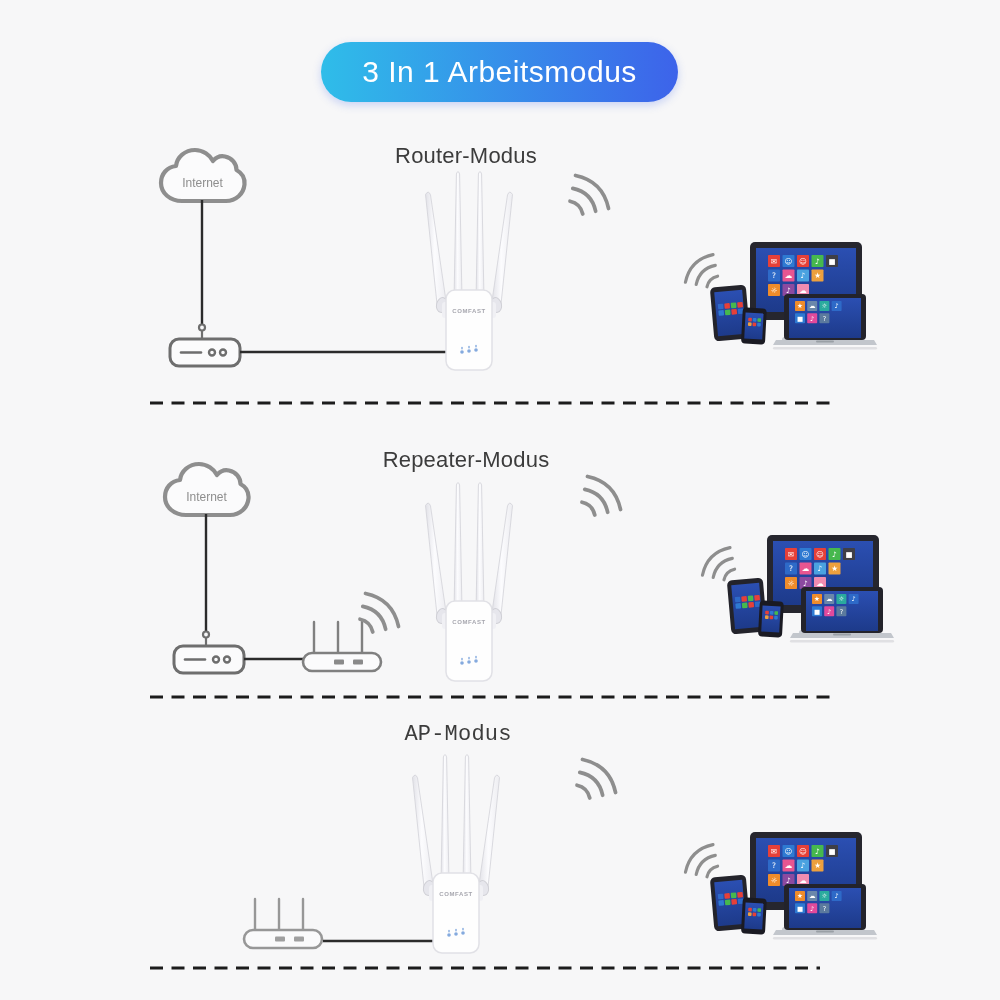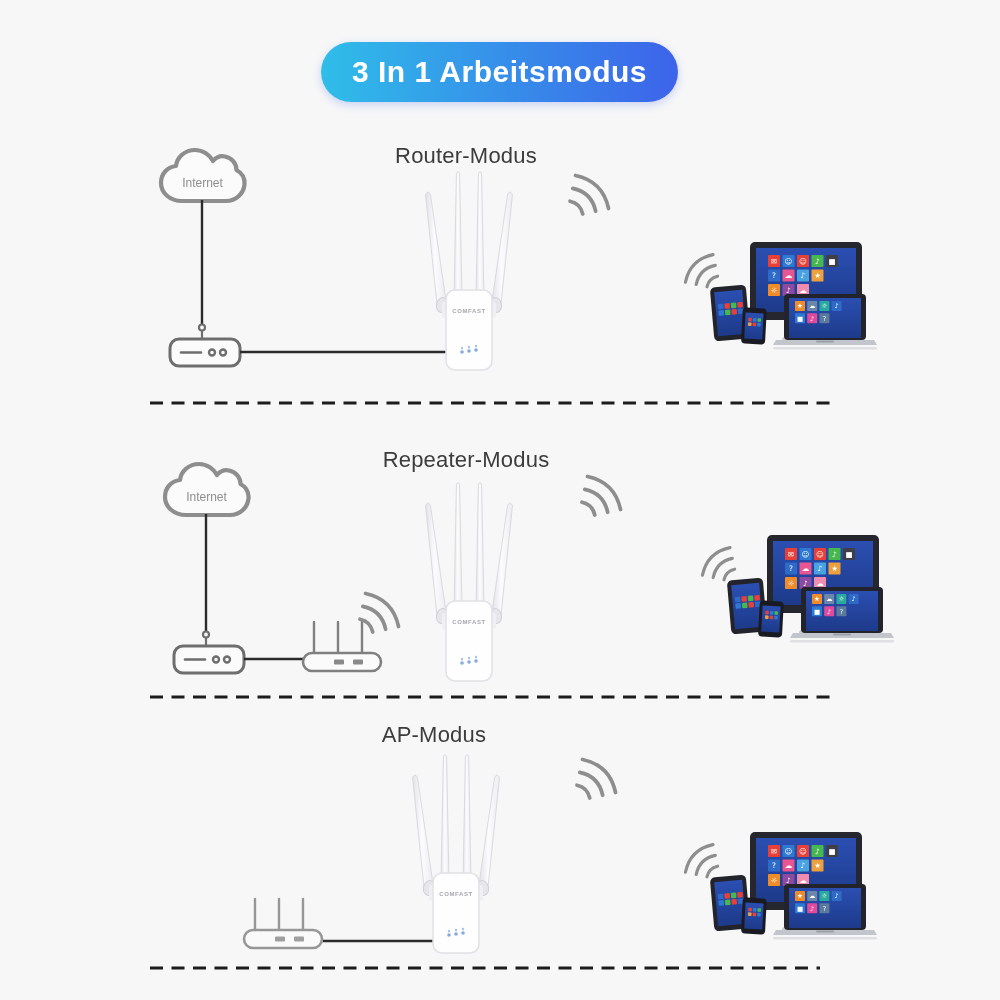--- a/index.html
+++ b/index.html
@@ -6,30 +6,30 @@
   body{
     width:1000px;height:1000px;position:relative;overflow:hidden;
     background:#f7f7f8;
     font-family:"Liberation Sans", sans-serif;
   }
   .banner{
     position:absolute;left:321px;top:42px;width:357px;height:60px;
     border-radius:30px;
     background:linear-gradient(90deg,#2fbde9,#3d63ea);
     display:flex;align-items:center;justify-content:center;
-    color:#ffffff;font-size:30px;font-weight:bold;letter-spacing:.5px;
+    color:#ffffff;font-size:30px;font-weight:normal;letter-spacing:.5px;
     box-shadow:0 3px 8px rgba(61,99,234,.25);
   }
   .sec-title{
     position:absolute;transform:translateX(-50%);
     font-size:22px;color:#3c3c3c;letter-spacing:.2px;white-space:nowrap;
   }
   #title-1{left:466px;top:143px;}
   #title-2{left:466px;top:447px;}
-  #title-3{left:434px;top:722px;}
+  #title-3{left:458px;top:722px;font-family:Liberation Mono, monospace;}
   svg#diagram{position:absolute;left:0;top:0;}
 </style>
 </head>
 <body>
 
 <div class="banner">
   <span>3 In 1 Arbeitsmodus</span>
 </div>
 
 <div class="sec-title" id="title-1">Router-Modus</div>

